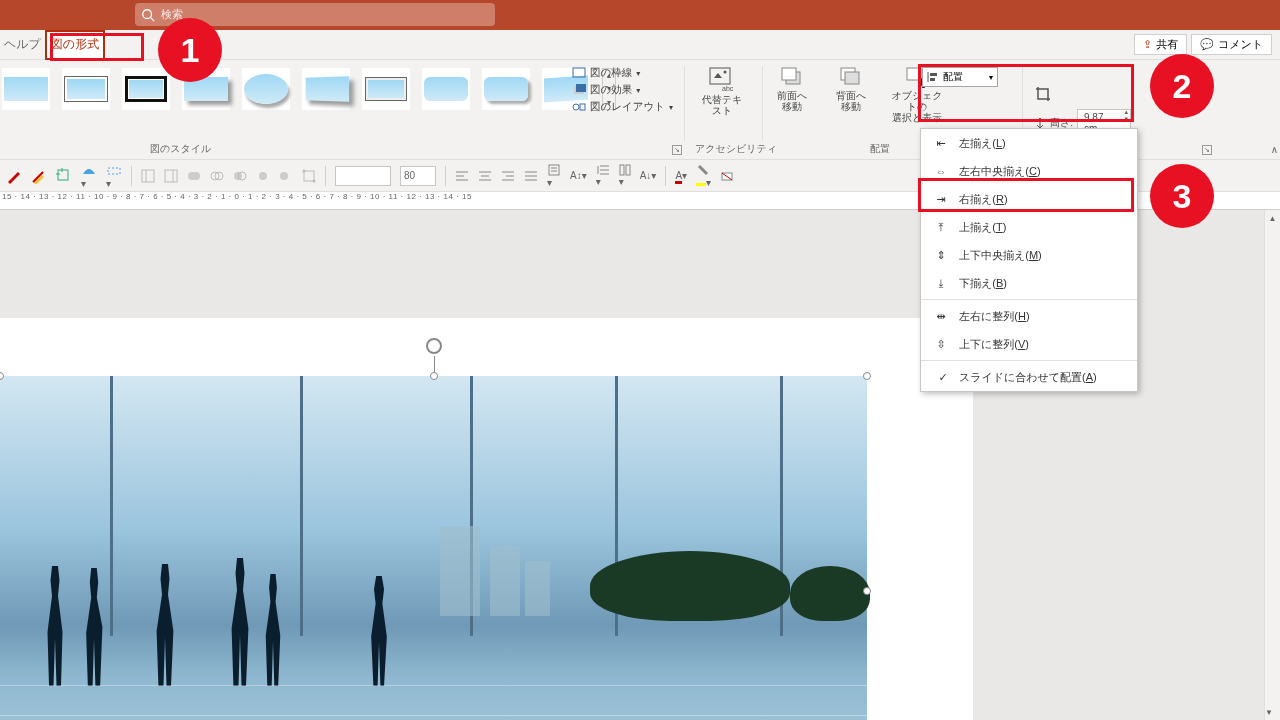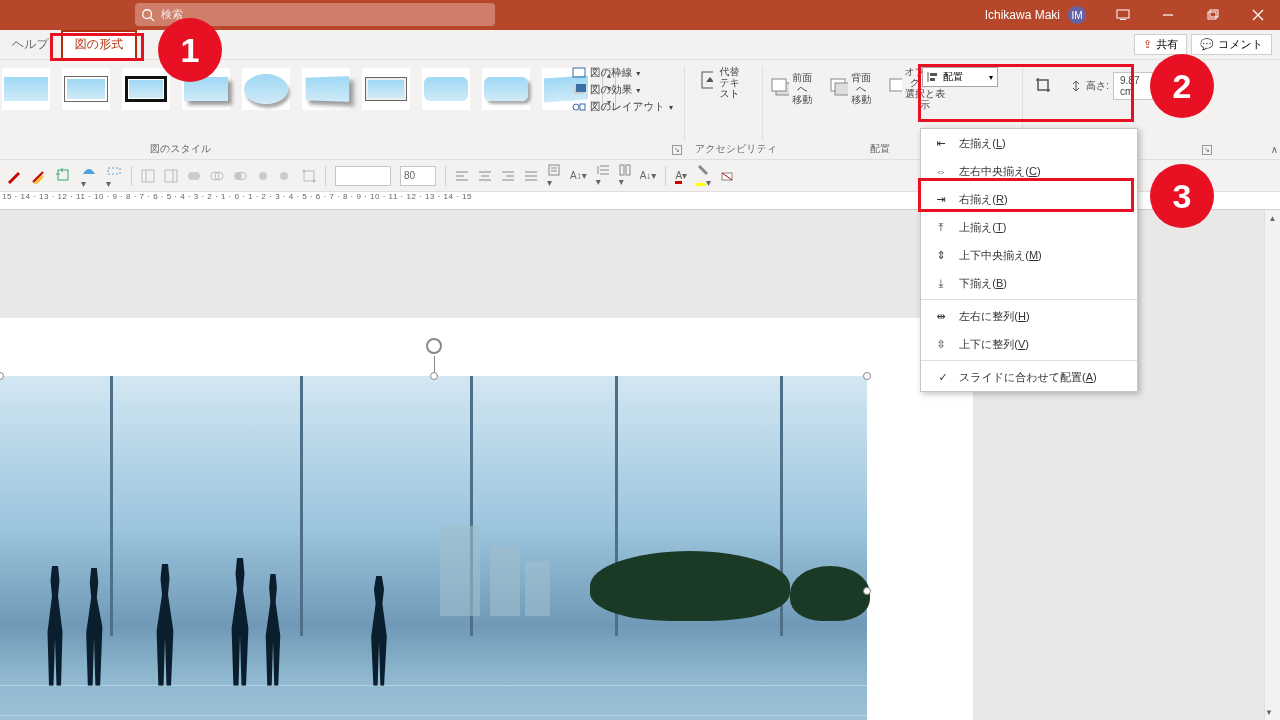--- a/index.html
+++ b/index.html
@@ -7,21 +7,21 @@
   
   .titlebar { height:30px; background:#b7472a; display:flex; align-items:center; color:#fff; position:relative; }
   .search-box { position:absolute; left:135px; top:3px; width:360px; height:23px; background:#cf7e6a; display:flex; align-items:center; border-radius:4px; }
   .search-box svg{margin:0 6px}
   .title-right { position:absolute; right:0; display:flex; align-items:center; gap:0; }
   .user-name { font-size:12px; margin-right:8px }
   .user-badge { width:18px; height:18px; border-radius:50%; background:#6264a7; font-size:10px; display:flex; align-items:center; justify-content:center; margin-right:14px}
   .tb-btn{width:45px;height:30px;display:flex;align-items:center;justify-content:center}
   
   .tabstrip{height:30px;background:#f3f2f1;border-bottom:1px solid #e1dfdd;display:flex;align-items:center;font-size:12px;position:relative}
-  .tab{padding:0 12px;height:30px;display:flex;align-items:center;color:#666}
+  .tab{padding:0 4px;height:30px;display:flex;align-items:center;color:#666}
   .tab.active{background:#fff;border:2px solid #b02e0c;color:#b02e0c}
   .share-area{position:absolute;right:8px;display:flex;gap:4px}
   .share-btn{border:1px solid #d0cece;padding:2px 8px;font-size:11px;display:flex;align-items:center;gap:4px;background:#fff}
   
   .ribbon{height:100px;background:#f3f2f1;border-bottom:1px solid #e1dfdd;position:relative;font-size:11px}
   .styles-gallery{position:absolute;left:0;top:8px;display:flex;gap:12px;padding-left:2px}
   .style-thumb{width:48px;height:42px;border:1px solid transparent;display:flex;align-items:center;justify-content:center;background:#fff}
   .style-sky{width:44px;height:24px;background:linear-gradient(#9fd8f5,#cfeaf7)}
   .thumb-frame-thin{border:1px solid #666;padding:2px}
   .thumb-frame-thick{border:3px solid #111;padding:1px}
@@ -29,24 +29,24 @@
   .thumb-oval{width:44px;height:30px;background:linear-gradient(#9fd8f5,#cfeaf7);border-radius:50%;box-shadow:2px 4px 3px #aaa}
   .gallery-handle{width:14px;height:42px;border:1px solid #ccc;display:flex;flex-direction:column;align-items:center;justify-content:space-around;font-size:8px;color:#666}
   .group-label{position:absolute;bottom:3px;font-size:10px;color:#666}
   .grp-style-lbl{left:150px}
   .grp-acc-lbl{left:695px}
   .grp-arr-lbl{left:870px}
   .ribbon-cmds{position:absolute;left:572px;top:6px;display:flex;flex-direction:column;gap:3px;font-size:10.5px;color:#444}
   .rcmd{display:flex;align-items:center;gap:4px}
   .rcmd svg{flex:none}
   .vsep{position:absolute;top:6px;bottom:18px;width:1px;background:#e1dfdd}
-  .big-btn{display:flex;flex-direction:row;align-items:center;font-size:10px;color:#444;gap:2px;width:44px;text-align:center;line-height:1.1}
+  .big-btn{display:flex;flex-direction:column;align-items:center;font-size:10px;color:#444;gap:2px;width:44px;text-align:center;line-height:1.1}
   .arrange-area{position:absolute;left:770px;top:6px;display:flex;gap:15px}
   .align-btn{position:absolute;left:922px;top:7px;width:76px;height:20px;border:1px solid #a6a6a6;display:flex;align-items:center;gap:4px;padding:0 4px;font-size:10px;background:#fff}
-  .size-area{position:absolute;left:1034px;top:12px;display:flex;flex-direction:row;gap:16px;font-size:10px;color:#444}
+  .size-area{position:absolute;left:1034px;top:25px;display:flex;flex-direction:column;gap:4px;font-size:10px;color:#444}
   .size-row{display:flex;align-items:center;gap:4px}
   .spin{border:1px solid #c8c6c4;padding:2px 14px 2px 6px;background:#fff;font-size:10px;position:relative;width:54px}
   .spin::after{content:'▴\A▾';white-space:pre;position:absolute;right:2px;top:-2px;font-size:7px;line-height:7px;color:#666}
   .dialog-launcher{position:absolute;bottom:4px;width:10px;height:10px;border:1px solid #999;font-size:7px;color:#666;display:flex;align-items:center;justify-content:center}
   
   .toolbar2{height:32px;background:#f3f2f1;border-bottom:1px solid #e1dfdd;display:flex;align-items:center;gap:9px;padding:0 6px;font-size:10px;color:#666}
   .t2 svg{display:block}
   .t2-combo{width:56px;height:20px;border:1px solid #c8c6c4;background:#fff}
   .t2-num{width:36px;height:20px;border:1px solid #c8c6c4;background:#fff;font-size:10px;padding:0 3px;display:flex;align-items:center}
   .t2-sep{width:1px;height:20px;background:#d0cece}
@@ -84,47 +84,20 @@
 </head>
 <body>
 
 <div class="titlebar">
   <div class="search-box">
     <svg width="14" height="14" viewBox="0 0 16 16">
         <circle cx="7" cy="7" r="5" fill="none" stroke="#fff" stroke-width="1.5"></circle>
         <line x1="11" y1="11" x2="15" y2="15" stroke="#fff" stroke-width="1.5"></line>
       </svg>
     <span style="color:#fff;font-size:11px;opacity:.85">検索</span>
-  </div>
-  <div class="title-right">
-    <span class="user-name">Ichikawa Maki</span>
-    <span class="user-badge">IM</span>
-    <div class="tb-btn">
-        <svg width="14" height="12">
-          <rect x="1" y="1" width="12" height="8" fill="none" stroke="#fff"></rect>
-          <rect x="4" y="10" width="6" height="1" fill="#fff"></rect>
-        </svg>
-      </div>
-    <div class="tb-btn">
-        <svg width="12" height="12">
-          <line x1="1" y1="6" x2="11" y2="6" stroke="#fff" stroke-width="1.2"></line>
-        </svg>
-      </div>
-    <div class="tb-btn">
-        <svg width="12" height="12">
-          <rect x="1" y="3" width="8" height="7" fill="none" stroke="#fff"></rect>
-          <rect x="3" y="1" width="8" height="7" fill="none" stroke="#fff"></rect>
-        </svg>
-      </div>
-    <div class="tb-btn">
-        <svg width="12" height="12">
-          <line x1="1" y1="1" x2="11" y2="11" stroke="#fff" stroke-width="1.2"></line>
-          <line x1="11" y1="1" x2="1" y2="11" stroke="#fff" stroke-width="1.2"></line>
-        </svg>
-      </div>
   </div>
 </div>
 
 <div class="tabstrip">
   <div class="tab">ヘルプ</div>
   <div class="tab active">図の形式</div>
   <div class="share-area">
     <div class="share-btn">
         <span style="color:#b02e0c">⇪</span>
         <span>共有</span>

